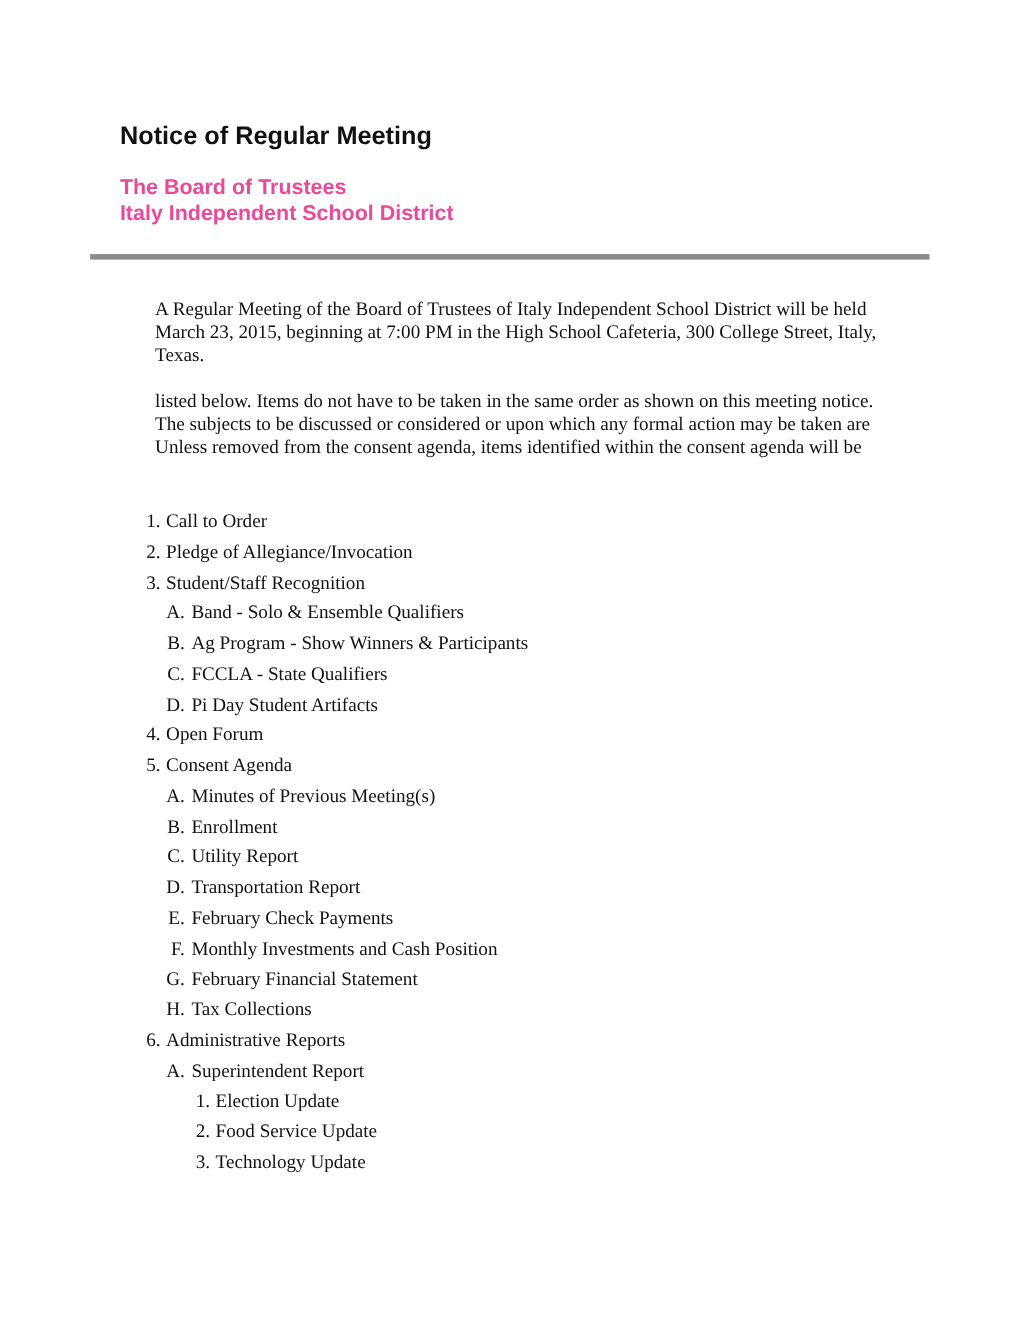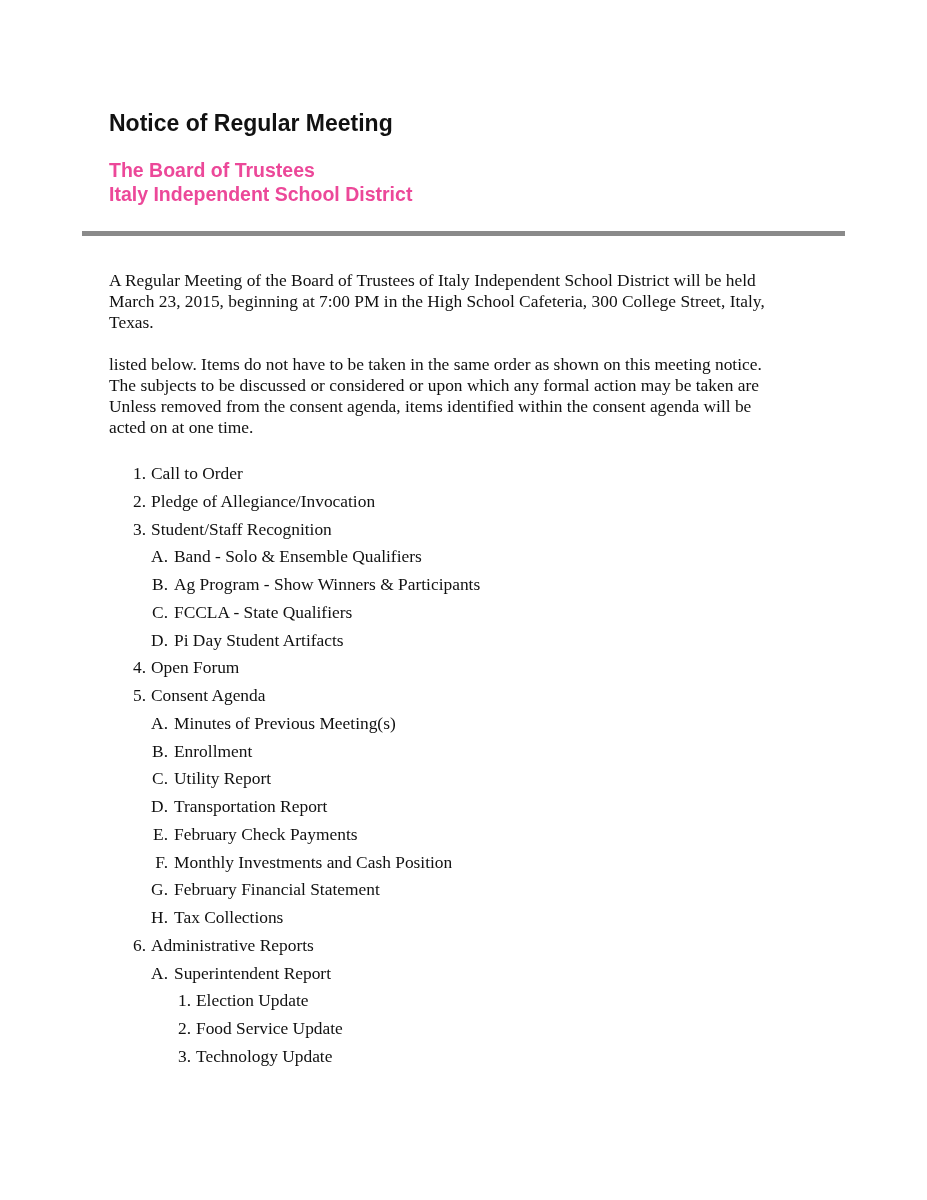--- a/index.html
+++ b/index.html
@@ -56,21 +56,21 @@
     .para {
       position: absolute;
       left: 109px;
       margin: 0;
       width: 720px;
       font-family: "Liberation Serif", serif;
       font-size: 17.4px;
       line-height: 21px;
       color: #111;
     }
-    .para .ln { display: block; white-space: nowrap; }
+    .para .ln { display: block; white-space: nowrap; margin-left: 32px; }
     .para1 { top: 270px; }
     .para2 { top: 354px; }
 
     .agenda {
       position: absolute;
       left: 0;
       top: 461px;
       margin: 0;
       padding: 0;
       list-style: none;
@@ -115,21 +115,20 @@
   <p class="para para1">
     <span class="ln">A Regular Meeting of the Board of Trustees of Italy Independent School District will be held</span>
     <span class="ln">March 23, 2015, beginning at 7:00 PM in the High School Cafeteria, 300 College Street, Italy,</span>
     <span class="ln">Texas.</span>
   </p>
 
   <p class="para para2">
     <span class="ln">listed below. Items do not have to be taken in the same order as shown on this meeting notice.</span>
     <span class="ln">The subjects to be discussed or considered or upon which any formal action may be taken are</span>
     <span class="ln">Unless removed from the consent agenda, items identified within the consent agenda will be</span>
-    <span class="ln">acted on at one time.</span>
   </p>
 
   <ul class="agenda" style="width:927px;">
     <li class="item lvl1">
         <span class="marker">1.</span>
         <span class="label">Call to Order</span>
       </li>
     <li class="item lvl1">
         <span class="marker">2.</span>
         <span class="label">Pledge of Allegiance/Invocation</span>

